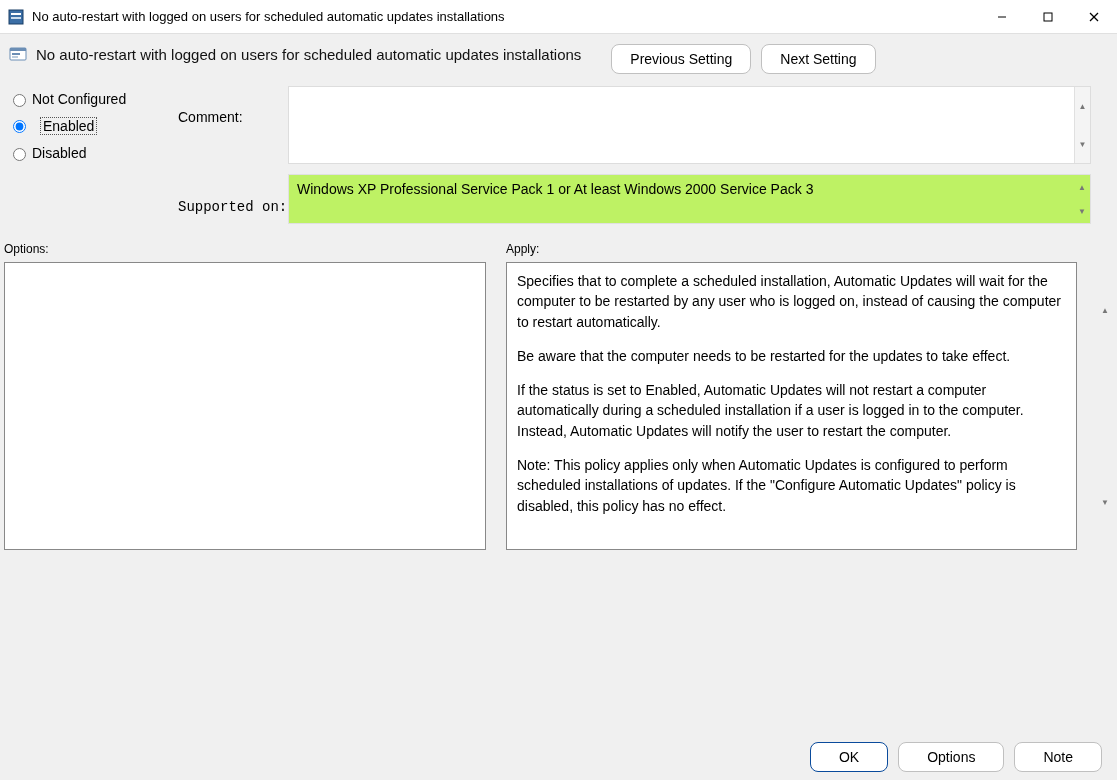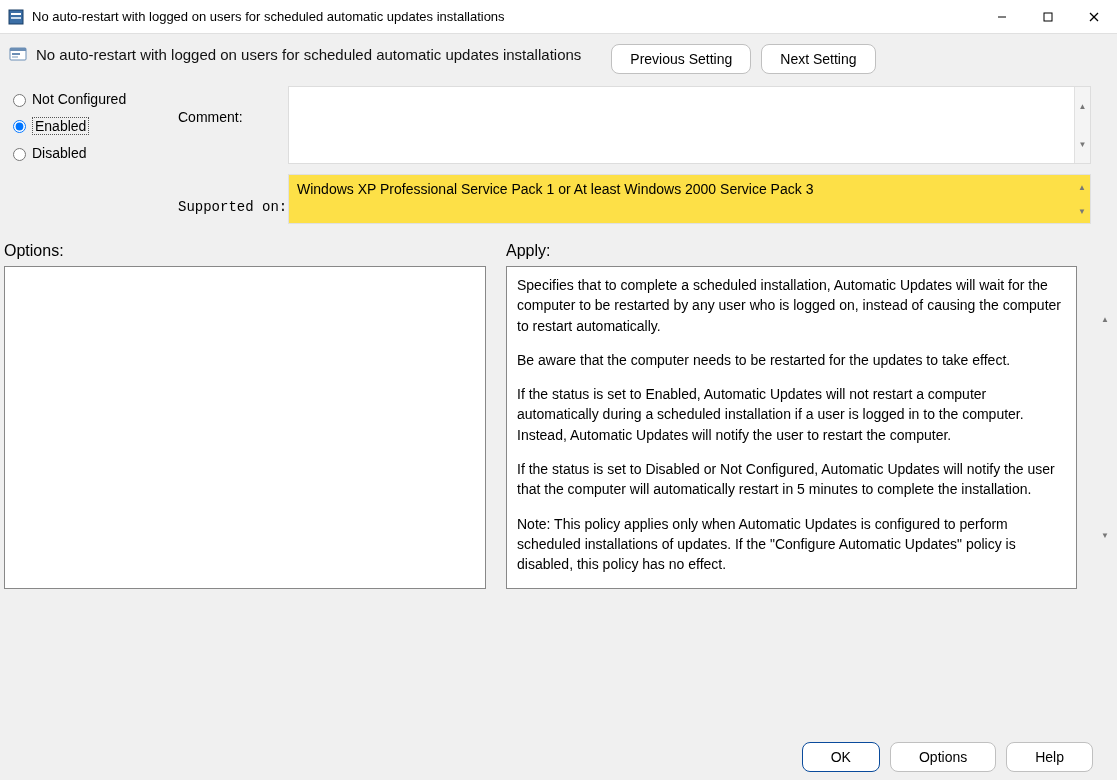--- a/index.html
+++ b/index.html
@@ -74,20 +74,21 @@
   .radio-item {
     display:flex;
     align-items:flex-start;
     margin-bottom:10px;
     font-size:14px;
   }
   .radio-item input { margin-right:6px; }
   .radio-item.selected label {
     border:1px dotted #555;
     padding: 0 2px;
+    margin-left: 8px;
   }
   .labels-col {
     width:110px;
     font-size:14px;
     padding-top:3px;
     margin-top:20px;
   }
   .labels-col .lbl { height:86px; }
   .labels-col .lbl2 { padding-top:4px;font-family:Liberation Mono, monospace; }
   .fields-col {
@@ -109,52 +110,52 @@
   }
   .spin-btn {
     flex:1;
     font-size:8px;color:#777;background:#f4f4f4;border-left:1px solid #e0e0e0;
     display:flex;align-items:center;justify-content:center;
   }
   .supported-box {
     margin-top:10px;
     width:100%;
     height:50px;
-    background:#fde047;
+    background:#bef264;
     border:1px solid #e0e0e0;
     padding:6px 20px 6px 8px;
     font-size:14px;
     position:relative;
   }
   .section-labels {
     display:flex;
     padding: 18px 8px 6px 4px;
-    font-size:16px;
+    font-size:12px;
   }
   .section-labels .opt-l { width: 502px; }
   .panels {
     display:flex;
     gap:20px;
     padding: 0 4px;
   }
   .panel {
     background:#fff;
     border:1px solid #888;
-    height: 323px;
+    height: 288px;
   }
   .panel.options-p { width: 482px; }
   .panel.help-p { flex:1; padding:8px 10px; overflow:auto; font-size:14px; line-height:1.45; }
   .help-scroll {
     width:16px;
     display:flex;flex-direction:column;
   }
   .footer {
     position:absolute;
     bottom:8px;
-    right:24px;
+    right:15px;
     display:flex;
     gap:10px;
     justify-content:flex-end;
   }
   .footer .btn { padding:6px 28px; }
   .footer .btn.primary { border:1.5px solid #0a4b9c; }
   .help-p p { margin:0 0 14px 0; }
 </style>
 </head>
 <body>
@@ -244,27 +245,26 @@
   <div class="opt-l">Options:</div>
   <div>Apply:</div>
 </div>
 
 <div class="panels">
   <div class="panel options-p"></div>
   <div class="panel help-p">
     <p>Specifies that to complete a scheduled installation, Automatic Updates will wait for the computer to be restarted by any user who is logged on, instead of causing the computer to restart automatically.</p>
     <p>Be aware that the computer needs to be restarted for the updates to take effect.</p>
     <p>If the status is set to Enabled, Automatic Updates will not restart a computer automatically during a scheduled installation if a user is logged in to the computer. Instead, Automatic Updates will notify the user to restart the computer.</p>
-    <p>If the status is set to Disabled or Not Configured, Automatic Updates will notify the user that the computer will automatically restart in 5 minutes to complete the installation.</p>
     <p>Note: This policy applies only when Automatic Updates is configured to perform scheduled installations of updates. If the "Configure Automatic Updates" policy is disabled, this policy has no effect.</p>
   </div>
   <div class="help-scroll">
     <div class="spin-btn" style="height:16px;background:transparent;border:none">▲</div>
     <div style="flex:1"></div>
     <div class="spin-btn" style="height:16px;background:transparent;border:none">▼</div>
   </div>
 </div>
 
 <div class="footer">
   <button class="btn primary">OK</button>
   <button class="btn">Options</button>
-  <button class="btn">Help</button>
+  <button class="btn">Note</button>
 </div>
 
 </body></html>

